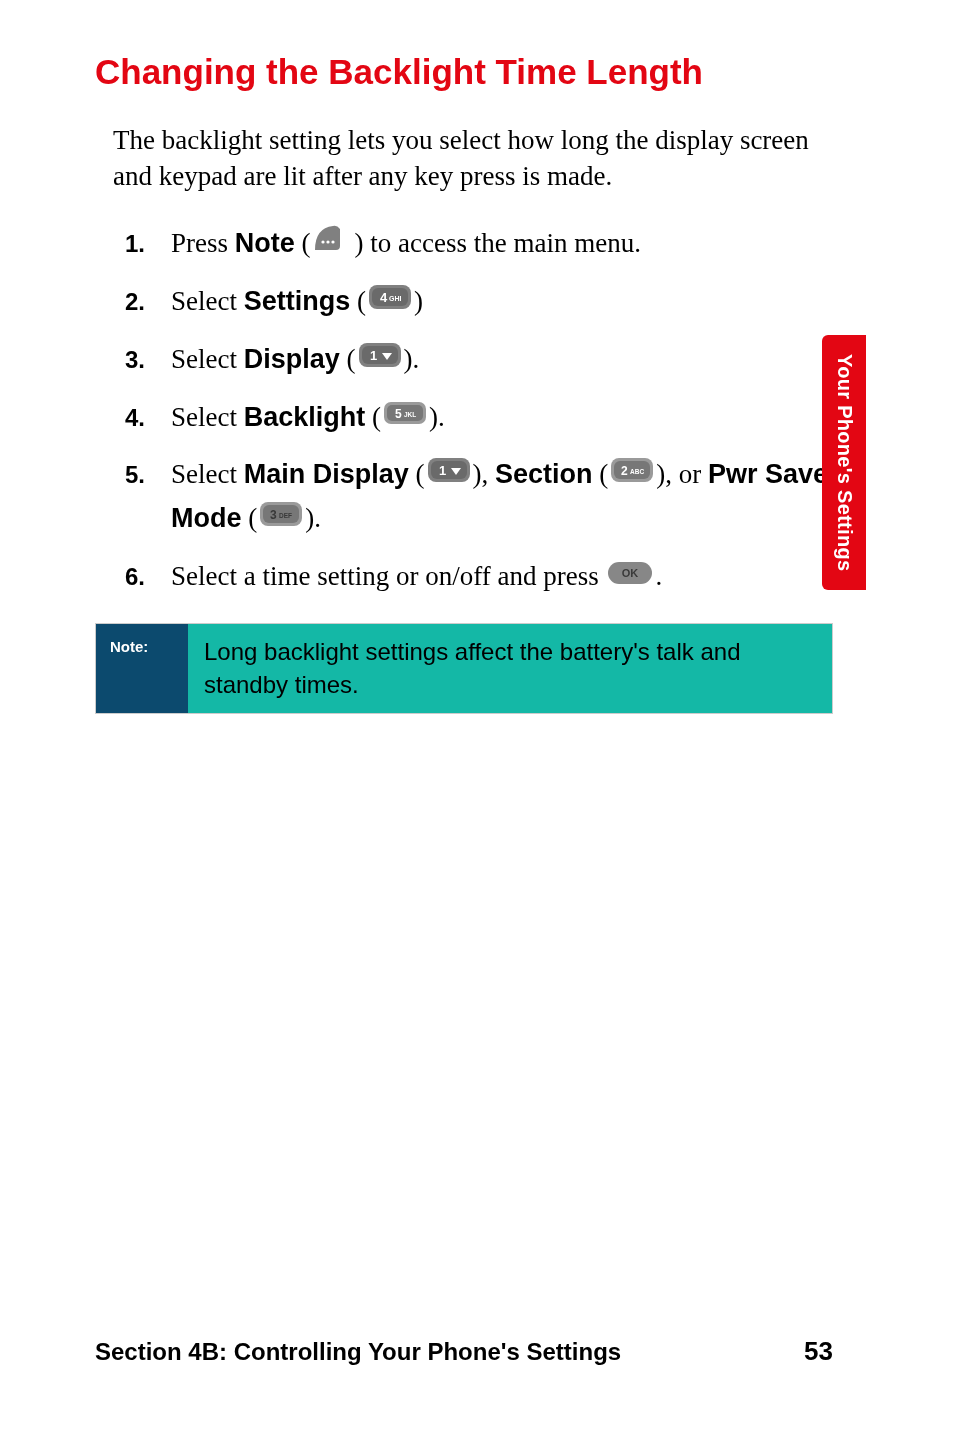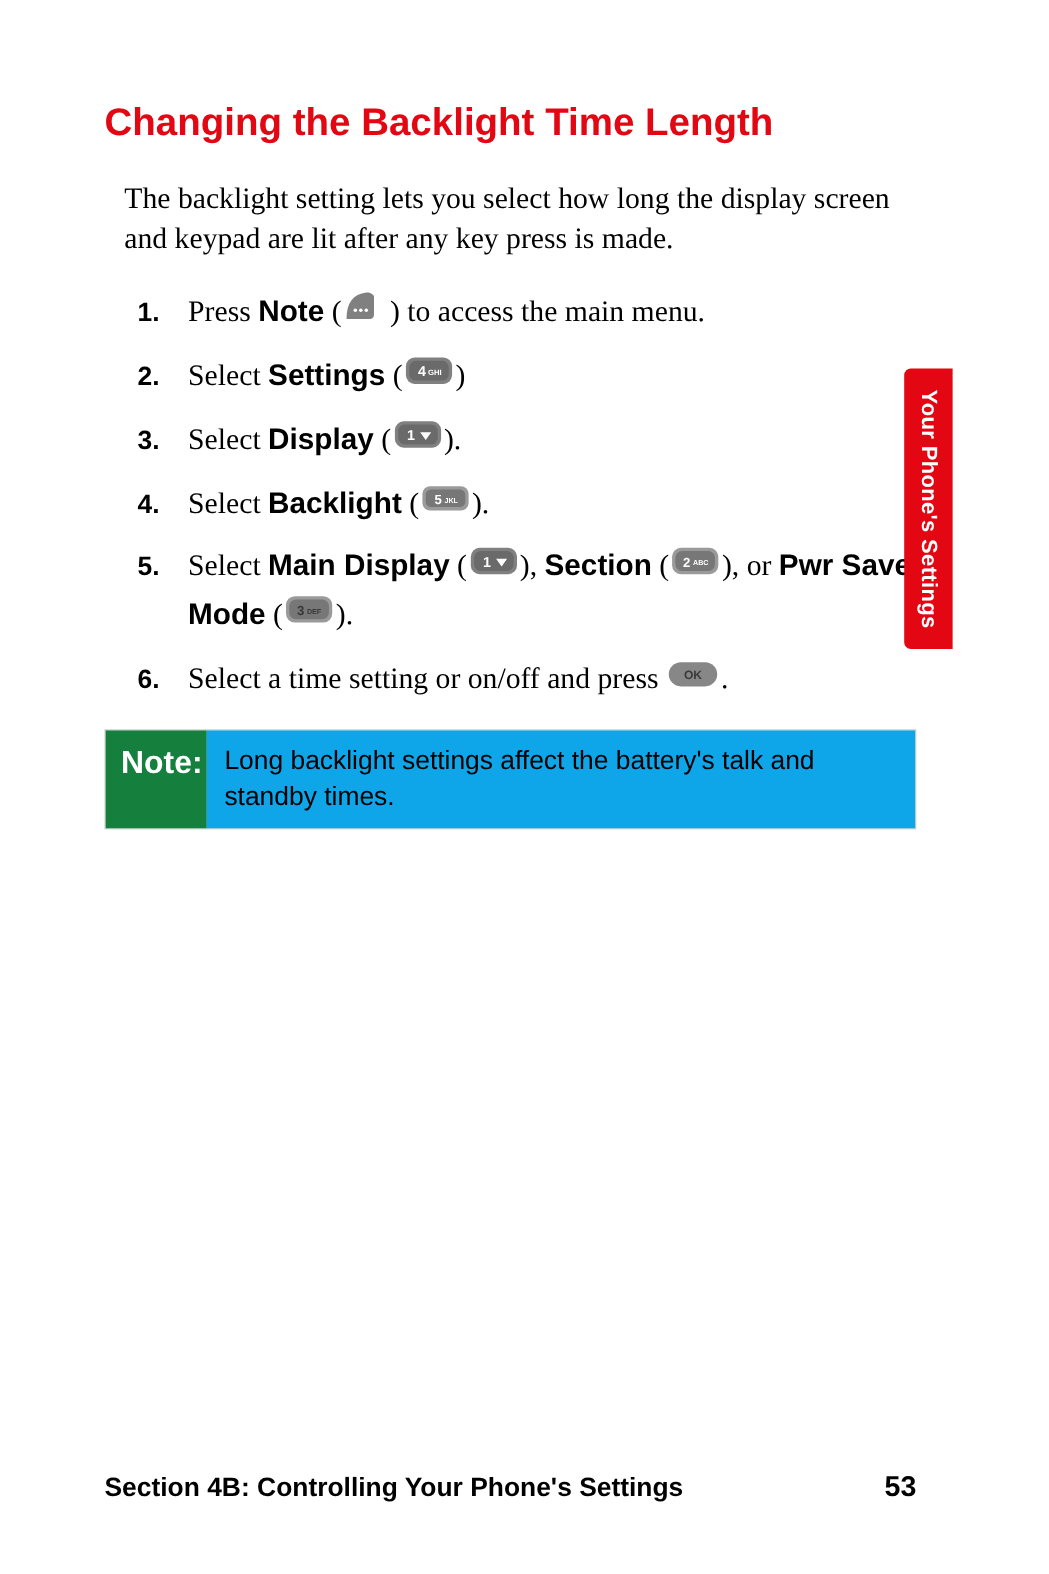--- a/index.html
+++ b/index.html
@@ -1,29 +1,29 @@
 <!DOCTYPE html>
 <html><head>
 <meta charset="utf-8">
 <style>
   * { box-sizing: border-box; margin: 0; padding: 0; }
   html, body { width: 954px; height: 1431px; background: #fff; font-family: Georgia, 'Times New Roman', serif; color: #000; }
-  .page { position: relative; width: 928px; height: 1431px; padding: 92px 95px 60px 95px; }
+  .page { position: relative; width: 928px; height: 1431px; padding: 52px 95px 60px 95px; }
   .heading { font-family: "Helvetica Neue", Helvetica, Arial, sans-serif; font-weight: 800; color: #e30613; font-size: 35px; letter-spacing: 0px; margin-bottom: 30px; }
   .intro { font-size: 27px; line-height: 1.35; margin: 0 16px 28px 18px; }
   .subhead { font-family: "Helvetica Neue", Helvetica, Arial, sans-serif; font-weight: 700; font-size: 25px; margin: 0 0 26px 18px; }
   ol.steps { list-style: none; margin-left: 30px; }
   ol.steps > li { display: flex; align-items: baseline; font-size: 27px; line-height: 1.55; margin-bottom: 14px; }
   ol.steps > li .num { font-family: "Helvetica Neue", Helvetica, Arial, sans-serif; font-weight: 800; font-size: 24px; width: 46px; flex: 0 0 46px; }
   ol.steps > li .body { flex: 1; }
   .sans-bold { font-family: "Helvetica Neue", Helvetica, Arial, sans-serif; font-weight: 800; }
   .key { display: inline-block; vertical-align: middle; position: relative; top: -2px; margin: 0 2px; }
   .note-box { display: flex; margin-top: 24px; border: 1px solid #ccc; }
-  .note-label { background: #15803d; color: #fff; font-family: "Helvetica Neue", Helvetica, Arial, sans-serif; font-weight: 700; font-size: 29px; padding: 14px 14px; width: 92px; flex: 0 0 92px; display: flex; align-items: flex-start; }
-  .note-text { background: #0ea5e9; font-family: "Helvetica Neue", Helvetica, Arial, sans-serif; font-size: 24px; line-height: 1.35; padding: 12px 16px; flex: 1; }
+  .note-label { background: #0c4a6e; color: #fff; font-family: "Helvetica Neue", Helvetica, Arial, sans-serif; font-weight: 700; font-size: 15px; padding: 14px 14px; width: 92px; flex: 0 0 92px; display: flex; align-items: flex-start; }
+  .note-text { background: #14b8a6; font-family: "Helvetica Neue", Helvetica, Arial, sans-serif; font-size: 24px; line-height: 1.35; padding: 12px 16px; flex: 1; }
   .side-tab { position: absolute; right: 62px; top: 335px; width: 44px; height: 255px; background: #e30613; border-radius: 0; border-top-left-radius: 6px; border-bottom-left-radius: 6px; display: flex; align-items: center; justify-content: center; }
   .side-tab span { color: #fff; font-family: "Helvetica Neue", Helvetica, Arial, sans-serif; font-weight: 700; font-size: 20px; writing-mode: vertical-rl; letter-spacing: 0.3px; }
   .footer { position: absolute; bottom: 64px; left: 95px; right: 95px; display: flex; justify-content: space-between; align-items: baseline; font-family: "Helvetica Neue", Helvetica, Arial, sans-serif; font-weight: 700; font-size: 24px; }
   .footer .pnum { font-size: 26px; }
 </style>
 </head>
 <body>
 
 <div class="page">
 

